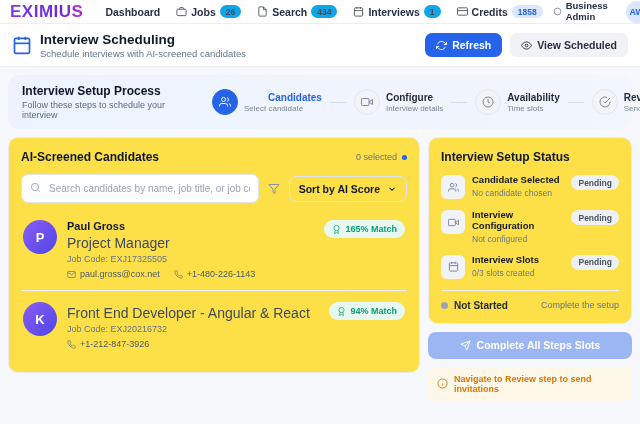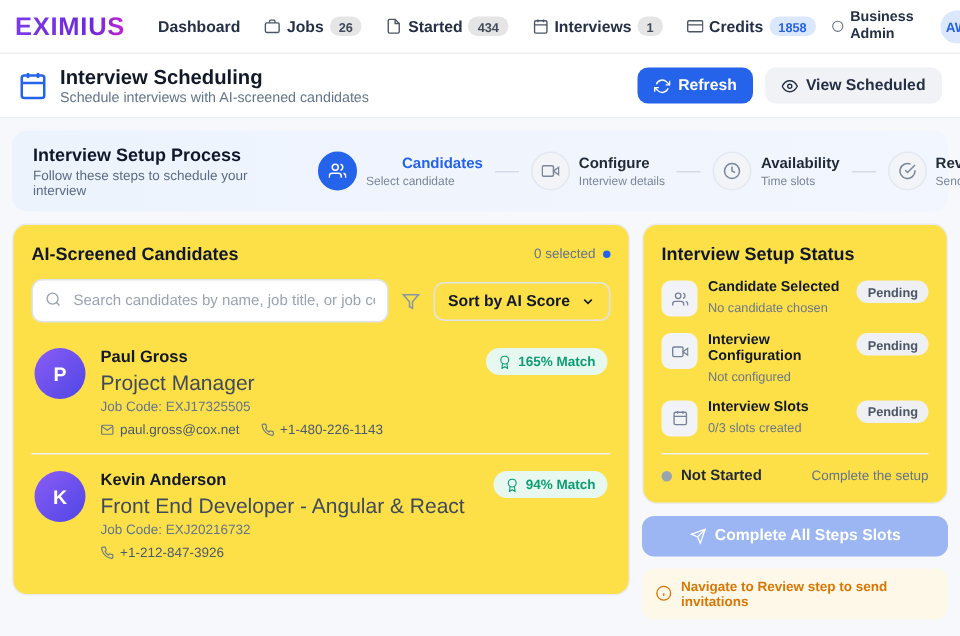--- a/index.html
+++ b/index.html
@@ -1,30 +1,30 @@
 <!DOCTYPE html>
 <html><head>
 <meta charset="utf-8">
 <style>
   * { margin:0; padding:0; box-sizing:border-box; }
   html,body { width:640px; height:424px; overflow:hidden; background:#f7f8fb;
     font-family:"Liberation Sans", sans-serif; color:#1f2937; }
   svg { display:block; }
 
   
-  .topnav { height:36px; background:#fff; border-bottom:1px solid #eceef2;
+  .topnav { height:24px; background:#fff; border-bottom:1px solid #eceef2;
     display:flex; align-items:center; padding:0 10px; gap:10px; }
   .logo { font-size:17px; font-weight:800; letter-spacing:.5px;
     background:linear-gradient(90deg,#7c3aed,#6d28d9 70%,#c026d3);
     -webkit-background-clip:text; background-clip:text; color:transparent; margin-right:12px; }
   .nav-items { display:flex; align-items:center; gap:16px; flex:1; }
   .nav-item { display:flex; align-items:center; gap:4px; font-size:10.5px; font-weight:700;
     color:#253046; cursor:pointer; white-space:nowrap; }
   .nav-item .ic { color:#4b5563; }
-  .badge { background:#e5e5e5; color:#3f4a5a; font-size:8.5px; font-weight:700;
+  .badge { background:#0ea5e9; color:#3f4a5a; font-size:8.5px; font-weight:700;
     border-radius:8px; padding:1.5px 6px; }
   .badge.blue { background:#dbe7fd; color:#2563eb; }
   .nav-right { display:flex; align-items:center; gap:12px; }
   .two-line { font-size:9.5px; font-weight:700; color:#253046; line-height:1.15; }
   .role { display:flex; align-items:center; gap:4px; }
   .avatar-wrap { position:relative; }
   .avatar { width:22px; height:22px; border-radius:50%; background:#dbe7fd; color:#2563eb;
     font-size:9px; font-weight:800; display:flex; align-items:center; justify-content:center; }
   .user-cluster, .signout { display:flex; align-items:center; gap:5px; cursor:pointer; }
 
@@ -137,21 +137,21 @@
       <span>Jobs</span>
       <span class="badge">26</span>
     </div>
     <div class="nav-item">
       <span class="ic">
         <svg width="11" height="11" viewBox="0 0 24 24" fill="none" stroke="currentColor" stroke-width="2">
             <path d="M14 2H6a2 2 0 0 0-2 2v16a2 2 0 0 0 2 2h12a2 2 0 0 0 2-2V8z"></path>
             <polyline points="14 2 14 8 20 8"></polyline>
           </svg>
       </span>
-      <span>Started</span>
+      <span>Search</span>
       <span class="badge">434</span>
     </div>
     <div class="nav-item">
       <span class="ic">
         <svg width="11" height="11" viewBox="0 0 24 24" fill="none" stroke="currentColor" stroke-width="2">
             <rect x="3" y="4" width="18" height="18" rx="2"></rect>
             <line x1="16" y1="2" x2="16" y2="6"></line>
             <line x1="8" y1="2" x2="8" y2="6"></line>
             <line x1="3" y1="10" x2="21" y2="10"></line>
           </svg>
@@ -358,21 +358,20 @@
                 <polyline points="8.21 13.89 7 23 12 20 17 23 15.79 13.88"></polyline>
               </svg>
           </span>
           <span>165% Match</span>
         </div>
       </div>
 
       <div class="cand-row">
         <div class="cand-avatar">K</div>
         <div class="cand-info">
-          <div class="cand-name">Kevin Anderson</div>
           <div class="cand-title2">Front End Developer - Angular &amp; React</div>
           <div class="cand-code">Job Code: EXJ20216732</div>
           <div class="cand-contacts">
             <span class="contact">
               <span class="ic">
                 <svg width="9" height="9" viewBox="0 0 24 24" fill="none" stroke="currentColor" stroke-width="2">
                     <path d="M22 16.92v3a2 2 0 0 1-2.18 2 19.79 19.79 0 0 1-8.63-3.07 19.5 19.5 0 0 1-6-6A19.79 19.79 0 0 1 2.08 4.18 2 2 0 0 1 4.06 2h3a2 2 0 0 1 2 1.72 12.84 12.84 0 0 0 .7 2.81 2 2 0 0 1-.45 2.11L8.09 9.91a16 16 0 0 0 6 6l1.27-1.27a2 2 0 0 1 2.11-.45 12.84 12.84 0 0 0 2.81.7A2 2 0 0 1 22 16.92z"></path>
                   </svg>
               </span>
               <span>+1-212-847-3926</span>

